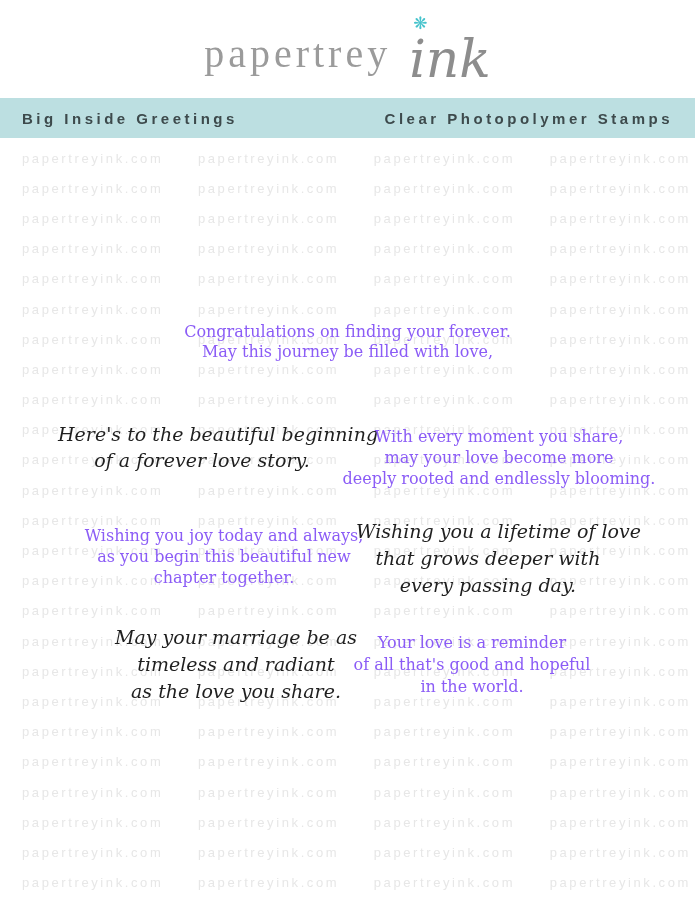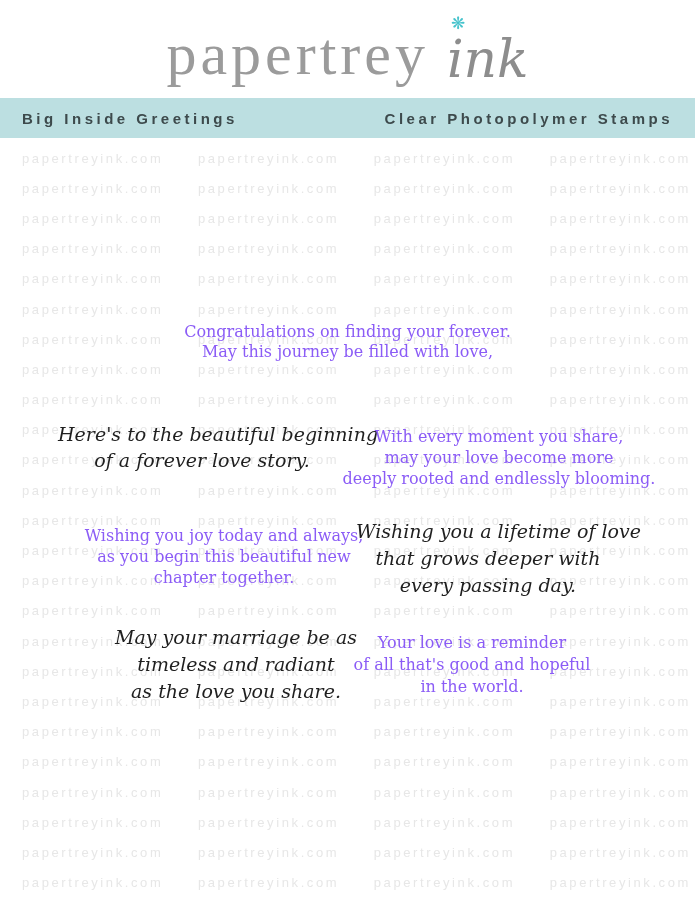--- a/index.html
+++ b/index.html
@@ -12,21 +12,21 @@
     font-family:"Liberation Sans",sans-serif;
   }
 
   
   .logo{
     position:absolute;top:10px;left:0;width:695px;height:88px;
     display:flex;justify-content:center;align-items:center;gap:18px;
   }
   .logo-main{
     font-family:"Liberation Serif",serif;
-    font-size:60px;font-weight:400;color:#9b9b9b;letter-spacing:4px;
+    font-size:40px;font-weight:400;color:#9b9b9b;letter-spacing:4px;
     line-height:1;
   }
   .logo-accent{
     position:relative;
     font-family:"DejaVu Serif",serif;font-style:italic;
     font-size:52px;color:#8d8d8d;line-height:1;
     padding-top:10px;
   }
   .logo-flower{
     position:absolute;top:-8px;left:4px;

